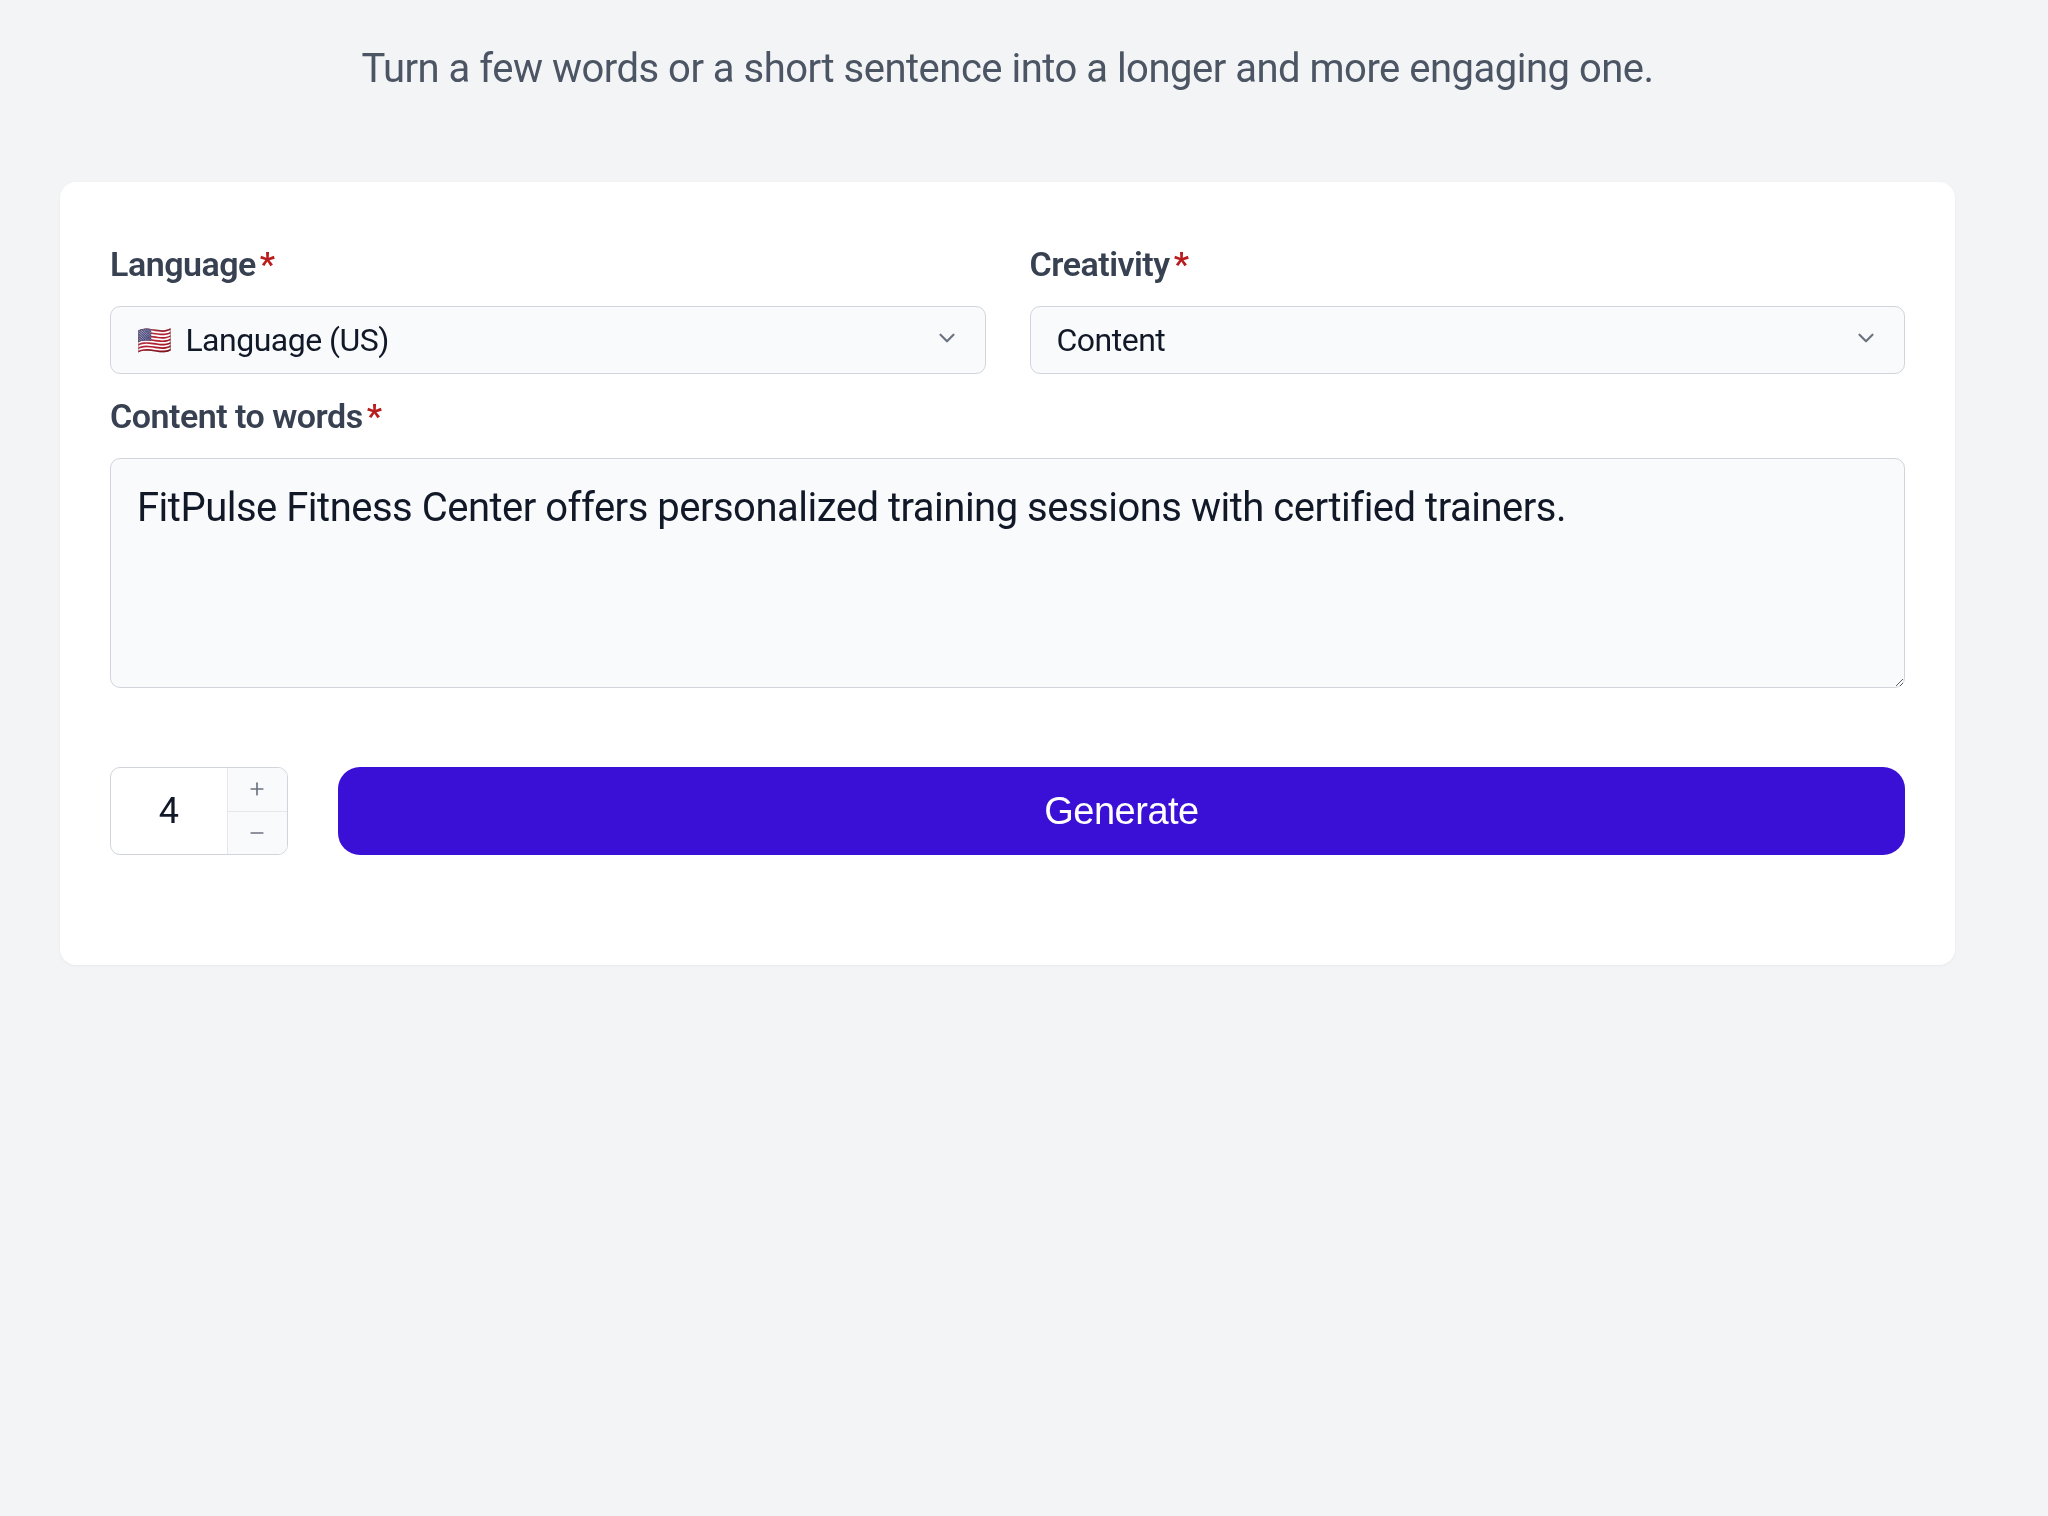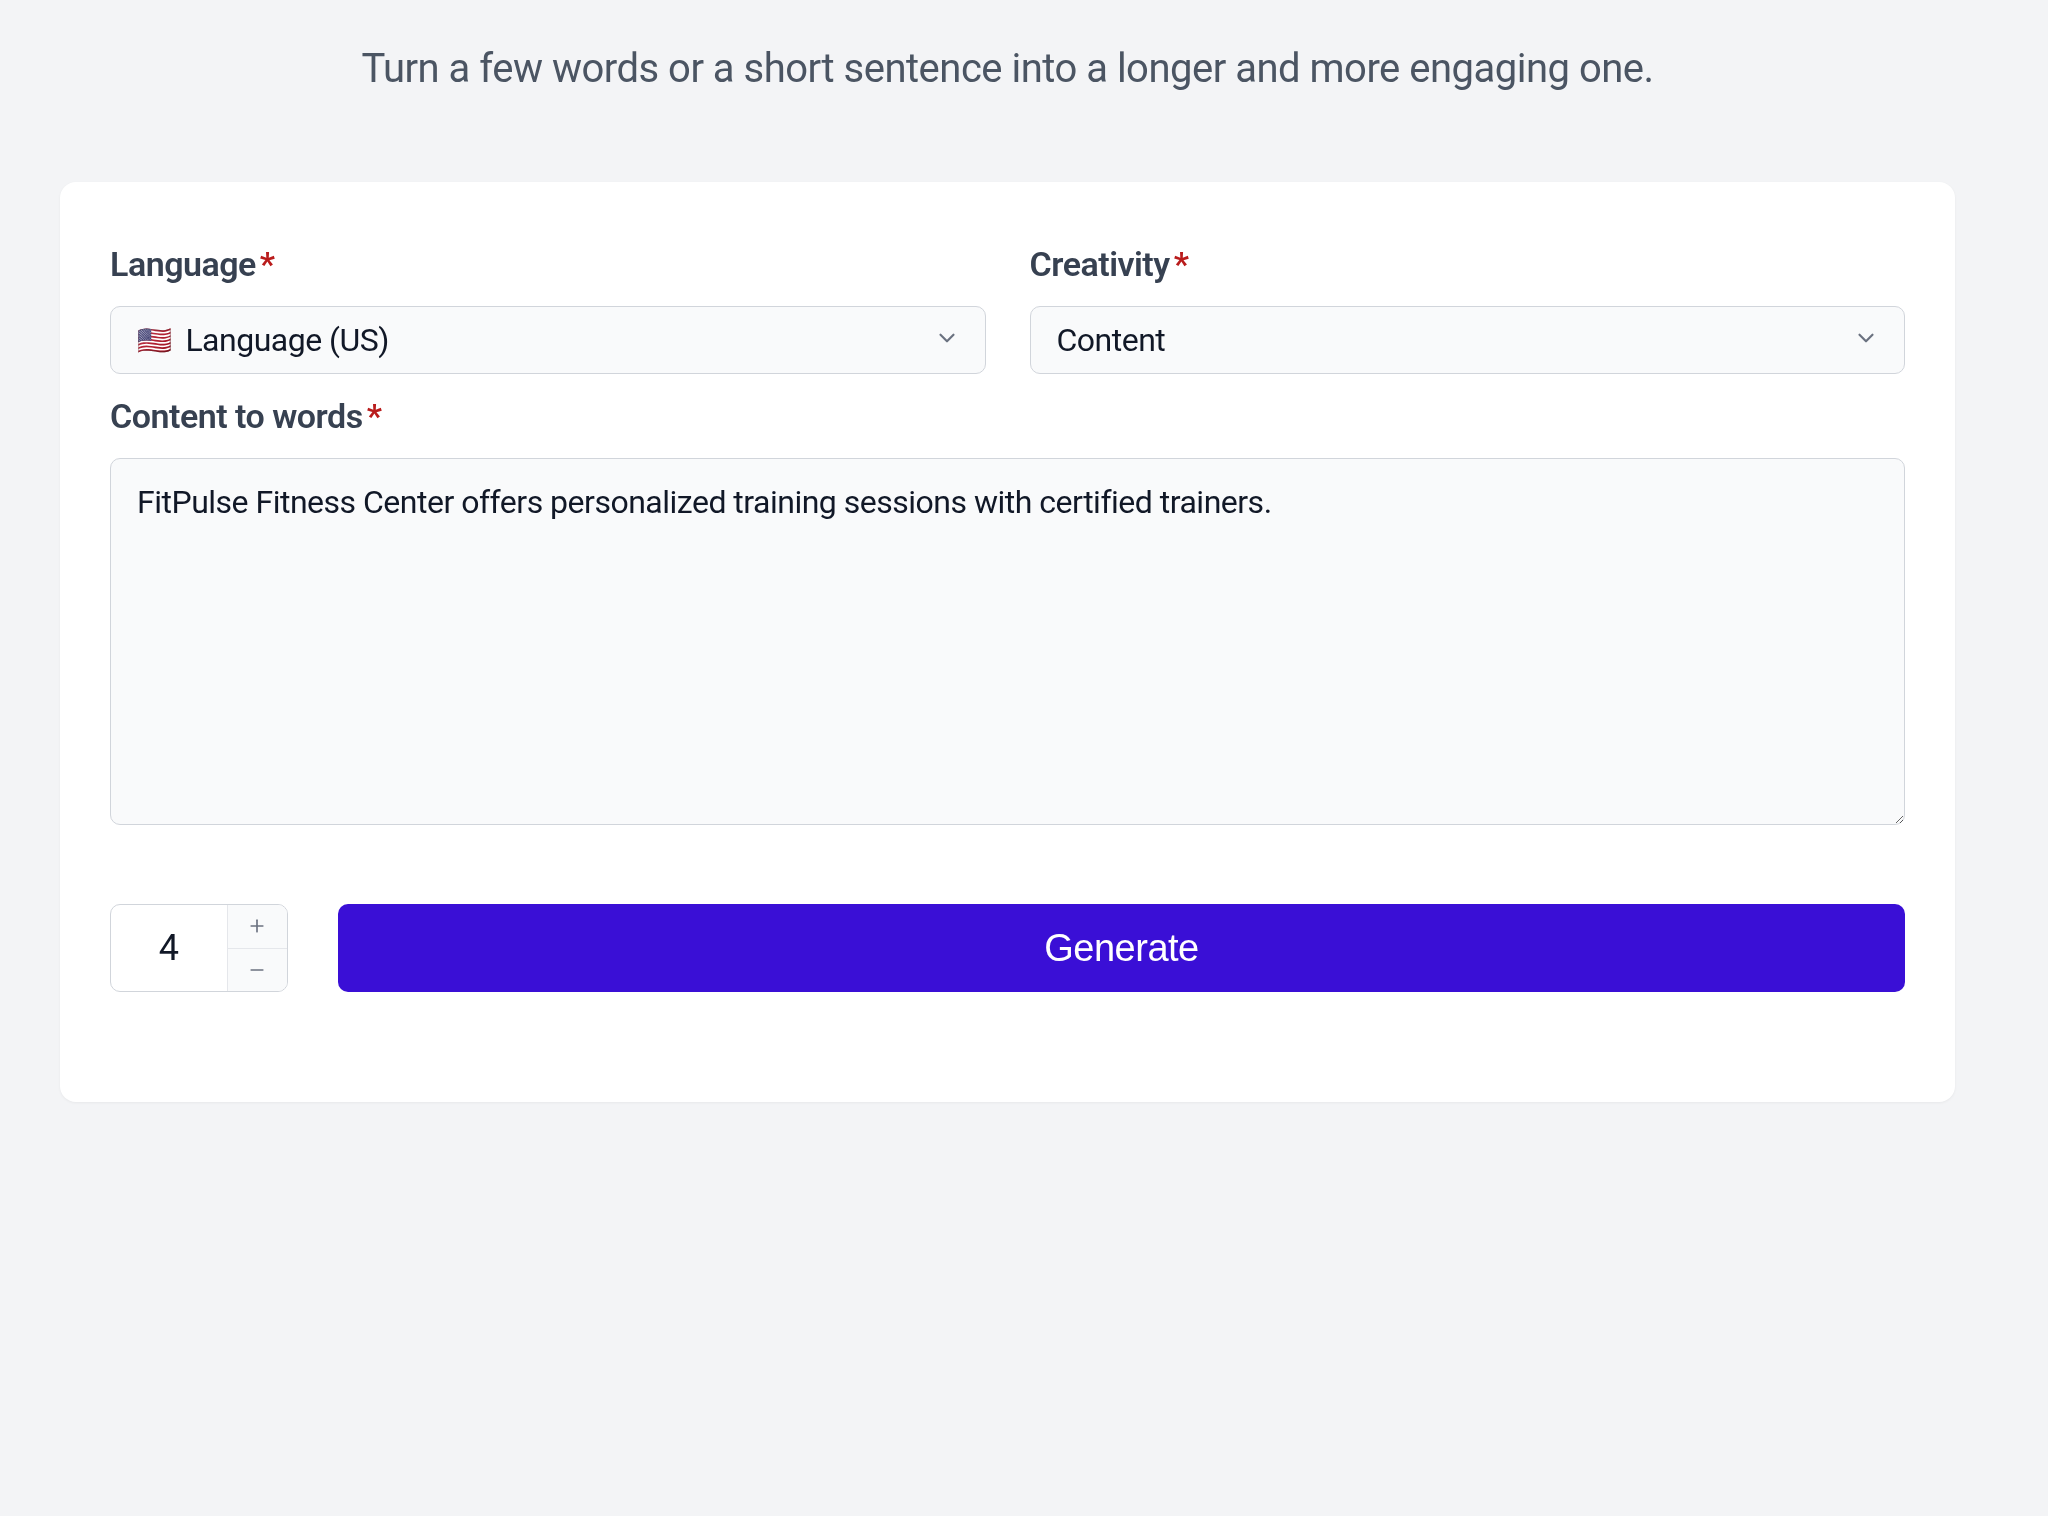--- a/index.html
+++ b/index.html
@@ -86,26 +86,26 @@
       transform: translateY(-50%);
       pointer-events: none;
     }
     .chevron svg {
       width: 26px;
       height: 26px;
       stroke: #6b7280;
     }
     .textarea {
       width: 100%;
-      height: 367px;
+      height: 230px;
       border: 1px solid #d1d5db;
       border-radius: 10px;
       background: #f9fafb;
       padding: 22px 26px;
-      font-size: 32px;
+      font-size: 40px;
       color: #111827;
       resize: both;
       font-family: inherit;
       line-height: 1.35;
       letter-spacing: -0.5px;
     }
     .action-row {
       display: flex;
       gap: 50px;
       align-items: stretch;
@@ -148,21 +148,21 @@
     .stepper-btn svg {
       width: 20px;
       height: 20px;
       stroke: #6b7280;
     }
     .generate-btn {
       flex: 1;
       background: #3a0fd6;
       color: #ffffff;
       border: none;
-      border-radius: 10px;
+      border-radius: 22px;
       font-size: 38px;
       font-weight: 500;
       cursor: pointer;
       height: 88px;
       letter-spacing: -0.5px;
     }
   </style>
 </head>
 <body>
 

